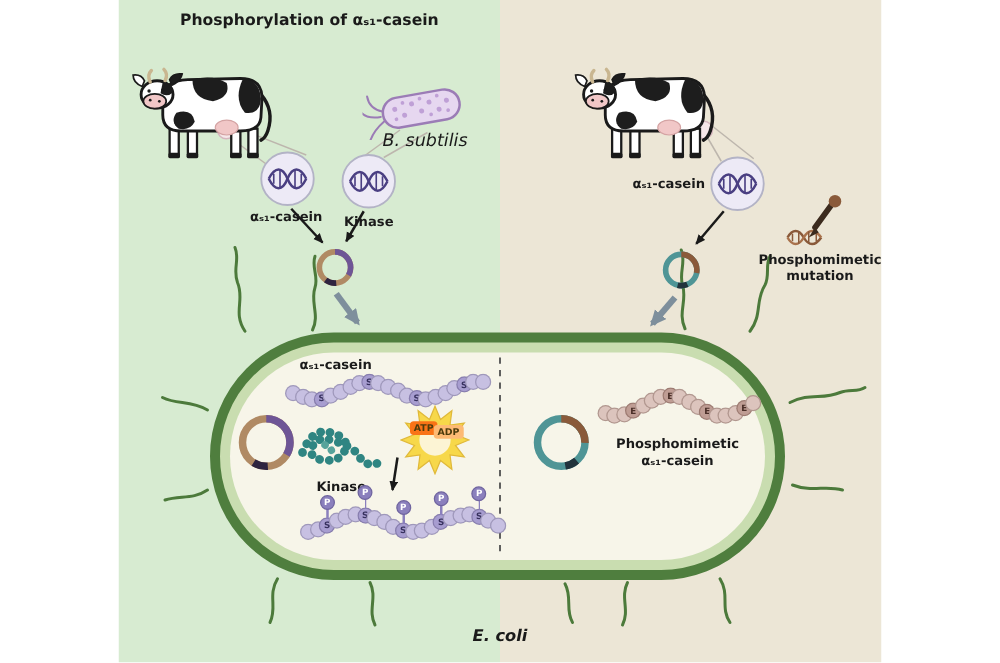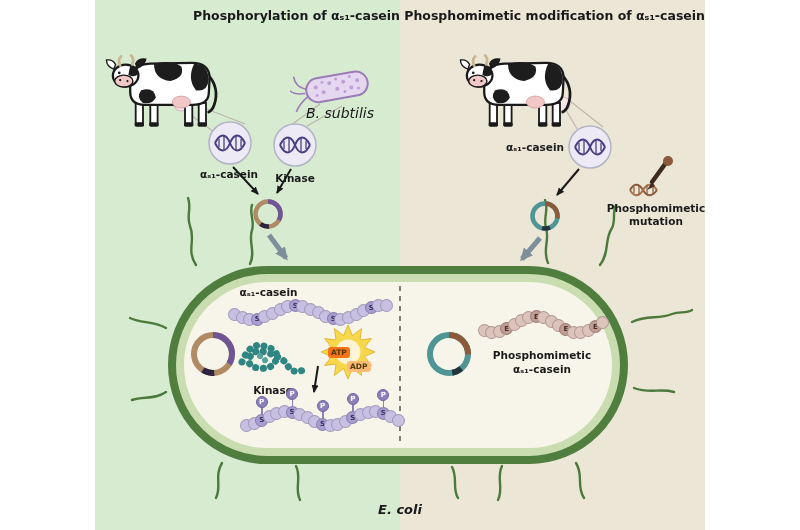--- a/index.html
+++ b/index.html
@@ -2,21 +2,21 @@
 <html><head>
 <meta charset="utf-8">
 <style>
   html,body{margin:0;padding:0;}
   #stage{position:relative;width:800px;height:530px;background:#ffffff;overflow:hidden;
          font-family:"DejaVu Sans","Liberation Sans",sans-serif;color:#1a1a1a;}
   .abs{position:absolute;}
   .panel{position:absolute;top:0;height:530px;width:305px;}
   #panel-left{left:95px;background:#d7ebd1;}
   #panel-right{left:400px;background:#ece6d6;}
-  .title{position:absolute;top:8px;width:305px;text-align:right;font-weight:bold;
+  .title{position:absolute;top:8px;width:305px;text-align:center;font-weight:bold;
          font-size:12.5px;white-space:nowrap;}
   #title-left{left:95px;}
   #title-right{left:400px;}
   .lbl{position:absolute;font-size:10.5px;line-height:13px;}
   .b{font-weight:bold;}
   .ital{font-style:italic;}
   .ctr{text-align:center;}
   .rgt{text-align:right;}
 
   
@@ -33,36 +33,35 @@
   .chain-left .bead{background:#c7c0e2;color:#37315e;}
   .chain-left .bead.labeled{background:#a79dd0;}
   .chain-right .bead{background:#dcc4bd;color:#4a2f28;border-color:rgba(80,45,35,0.3);}
   .chain-right .bead.labeled{background:#bf9d94;}
   .stick{position:absolute;left:6px;top:-7px;width:1.5px;height:8px;background:#8b80bd;}
   .phos{position:absolute;left:0.5px;top:-18px;width:12px;height:12px;border-radius:50%;
         background:#8b80bd;color:#fff;font-size:7px;font-weight:bold;
         display:flex;align-items:center;justify-content:center;border:1px solid #6f649f;box-sizing:border-box;}
 
   .pill{position:absolute;font-size:7.5px;font-weight:bold;padding:1px 3px;border-radius:3px;color:#4d3c0c;}
-  #pill-atp{left:328px;top:347px;background:#f97316;}
-  #pill-adp{left:347px;top:361px;background:#fdba74;}
+  #pill-atp{left:328px;top:337px;background:#f97316;}
+  #pill-adp{left:347px;top:340px;background:#fdba74;}
 
   svg{display:block;}
   #overlay{position:absolute;left:0;top:0;pointer-events:none;}
 </style>
 </head>
 <body>
 
 <div id="stage">
 
   <div class="panel" id="panel-left"></div>
   <div class="panel" id="panel-right"></div>
 
   <div class="title" id="title-left">Phosphorylation of αₛ₁-casein</div>
-  <div class="title" id="title-right">Phosphomimetic modification of αₛ₁-casein</div>
 
   <div id="cell-outer">
     <div id="cell-inner"></div>
   </div>
 
   <svg id="overlay" width="800" height="530">
     <defs>
       <marker id="mb" markerWidth="10" markerHeight="9" refX="7" refY="3.5" orient="auto" markerUnits="userSpaceOnUse">
         <path d="M0,0 L8,3.5 L0,7 Z" fill="#1a1a1a"></path>
       </marker>

